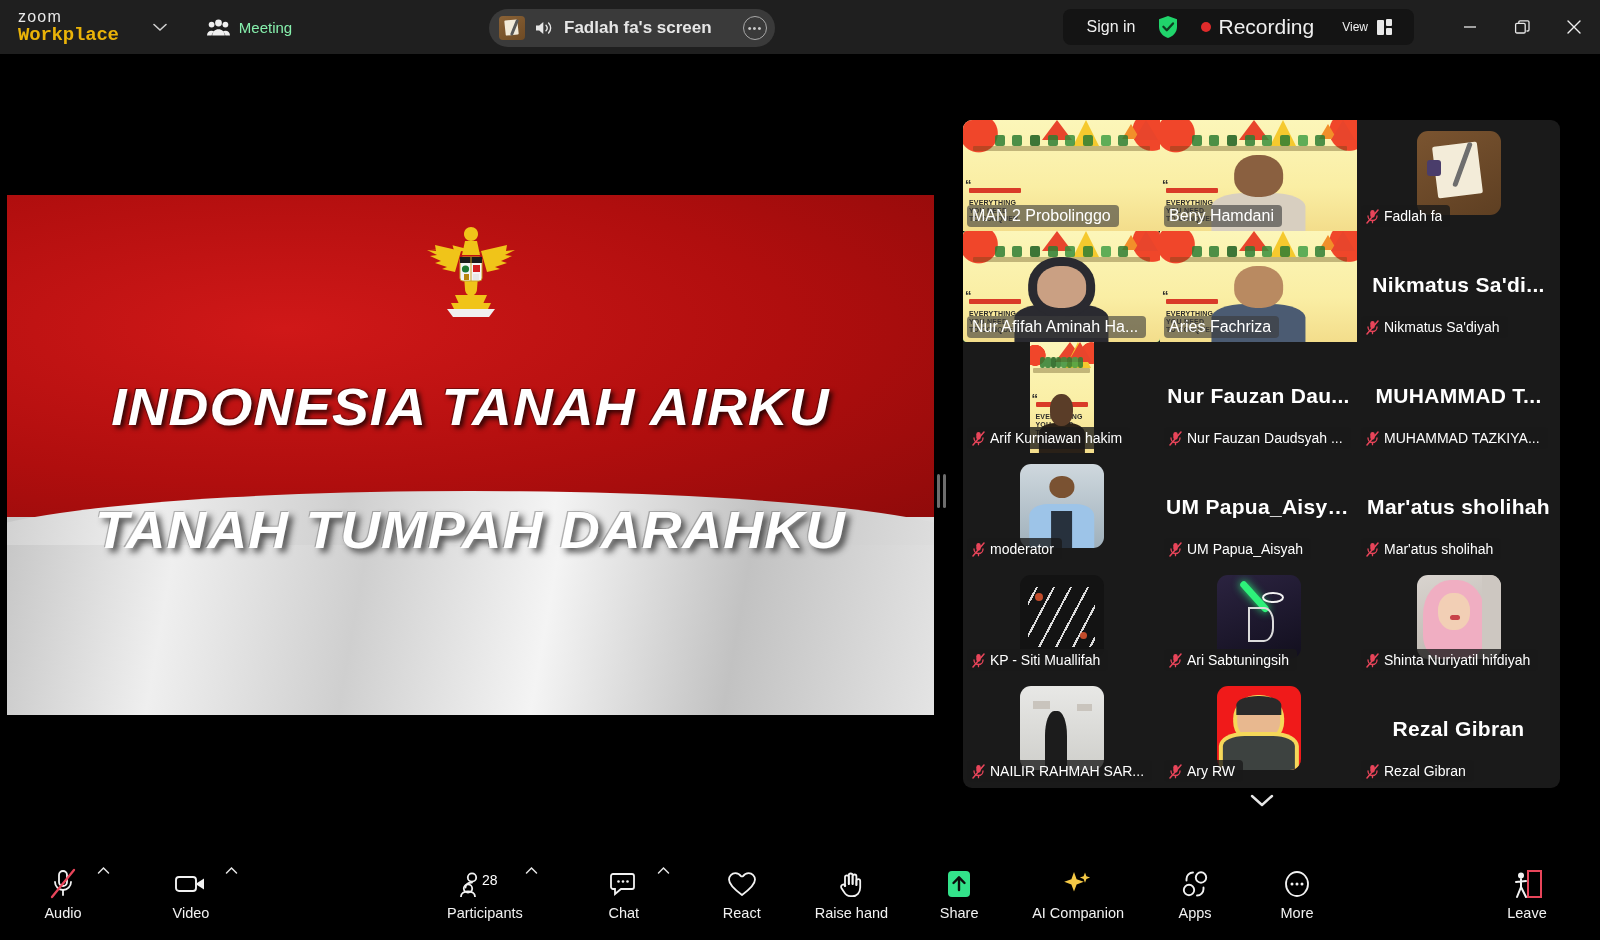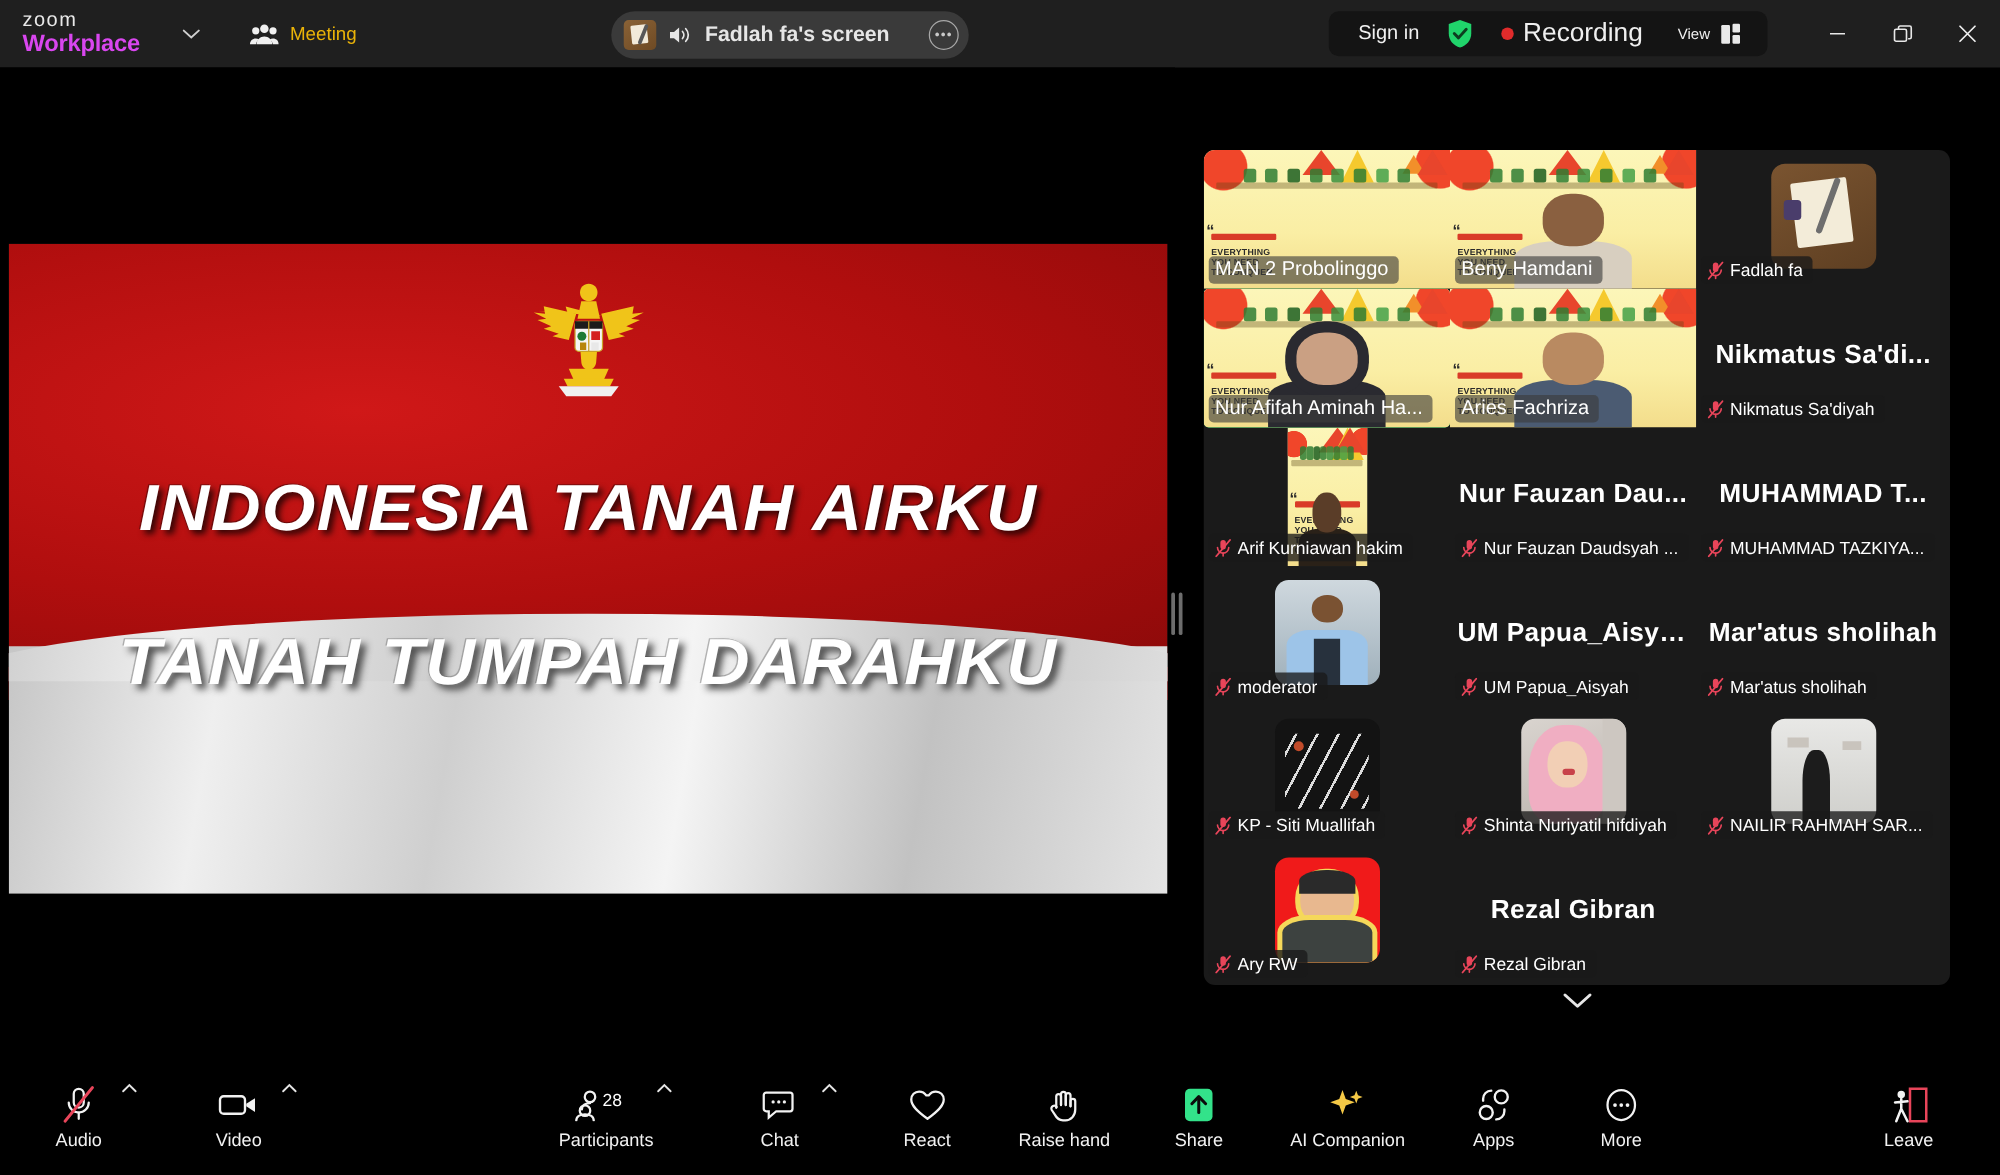--- a/index.html
+++ b/index.html
@@ -16,30 +16,31 @@
     position: absolute; top: 0; left: 0; width: 1600px; height: 54px;
     background: #1f1f1f;
     display: flex; align-items: center;
   }
   .zoom-logo { margin-left: 18px; line-height: 1; user-select: none; }
   .zoom-logo .zl-top {
     font-size: 16px; color: #e8e8e8; letter-spacing: 1.2px; font-weight: 400;
     display: block; margin-bottom: 1px;
   }
   .zoom-logo .zl-bot {
-    font-size: 19px; color: #d946ef; font-weight: 700; letter-spacing: -0.2px;
+    font-size: 19px; color: #eab308; font-weight: 700; letter-spacing: -0.2px;
     display: block;
+    font-family: Liberation Mono, monospace;
   }
   .tb-chevron {
     margin-left: 28px; color: #cfcfcf; font-size: 13px; cursor: pointer;
     display: flex; align-items: center; height: 30px; padding: 0 6px;
   }
   .tb-meeting {
     display: flex; align-items: center; gap: 9px; margin-left: 34px;
-    color: #eab308; font-size: 15px; cursor: pointer;
+    color: #86efac; font-size: 15px; cursor: pointer;
   }
   .tb-meeting svg { display: block; }
 
   .share-pill {
     position: absolute; left: 489px; top: 9px;
     height: 38px; width: 286px; border-radius: 19px;
     background: #3a3a3a;
     display: flex; align-items: center; gap: 10px; padding: 0 8px 0 10px;
     cursor: pointer;
   }
@@ -635,20 +636,36 @@
             <svg class="mic-muted" viewBox="0 0 13 15">
   <rect x="4.3" y="1" width="4.4" height="7.6" rx="2.2" fill="#e8455a"></rect>
   <path d="M2 7a4.5 4.5 0 0 0 9 0" stroke="#e8455a" stroke-width="1.3" fill="none" stroke-linecap="round"></path>
   <path d="M6.5 11.5v2.2" stroke="#e8455a" stroke-width="1.3" stroke-linecap="round"></path>
   <path d="M1 14 L12 1" stroke="#e8455a" stroke-width="1.5" stroke-linecap="round"></path>
 </svg>
             <span class="nb-text">KP - Siti Muallifah</span>
           </div>
         </div>
         <div class="tile">
+          <div class="avatar-img" style="background: linear-gradient(160deg, rgb(43, 35, 64), rgb(18, 15, 30));">
+            <div style="position:absolute;left:22%;top:22%;width:46%;height:7px;background:#2ef07a;transform:rotate(48deg);border-radius:4px;box-shadow:0 0 9px #2ef07a;"></div>
+      <div style="position:absolute;right:20%;top:20%;width:26%;height:11px;border:2px solid #f2f2f2;border-radius:50%;"></div>
+      <div style="position:absolute;left:38%;top:38%;width:30%;height:42%;border:2px solid #dcdcdc;border-radius:0 40% 40% 0;"></div>
+          </div>
+          <div class="namebar">
+            <svg class="mic-muted" viewBox="0 0 13 15">
+  <rect x="4.3" y="1" width="4.4" height="7.6" rx="2.2" fill="#e8455a"></rect>
+  <path d="M2 7a4.5 4.5 0 0 0 9 0" stroke="#e8455a" stroke-width="1.3" fill="none" stroke-linecap="round"></path>
+  <path d="M6.5 11.5v2.2" stroke="#e8455a" stroke-width="1.3" stroke-linecap="round"></path>
+  <path d="M1 14 L12 1" stroke="#e8455a" stroke-width="1.5" stroke-linecap="round"></path>
+</svg>
+            <span class="nb-text">Ari Sabtuningsih</span>
+          </div>
+        </div>
+        <div class="tile">
           <div class="avatar-img" style="background: linear-gradient(160deg, rgb(217, 212, 207), rgb(185, 178, 171));">
             <div style="position:absolute;left:8%;top:6%;width:74%;height:94%;background:#f0aec2;border-radius:44% 44% 30% 30%;"></div>
       <div style="position:absolute;left:26%;top:22%;width:38%;height:44%;background:#f2cfb5;border-radius:46%;"></div>
       <div style="position:absolute;left:40%;top:48%;width:12%;height:5px;background:#c8424a;border-radius:3px;"></div>
       <div style="position:absolute;right:0;top:0;width:22%;height:100%;background:#cdc7c1;"></div>
           </div>
           <div class="namebar">
             <svg class="mic-muted" viewBox="0 0 13 15">
   <rect x="4.3" y="1" width="4.4" height="7.6" rx="2.2" fill="#e8455a"></rect>
   <path d="M2 7a4.5 4.5 0 0 0 9 0" stroke="#e8455a" stroke-width="1.3" fill="none" stroke-linecap="round"></path>

